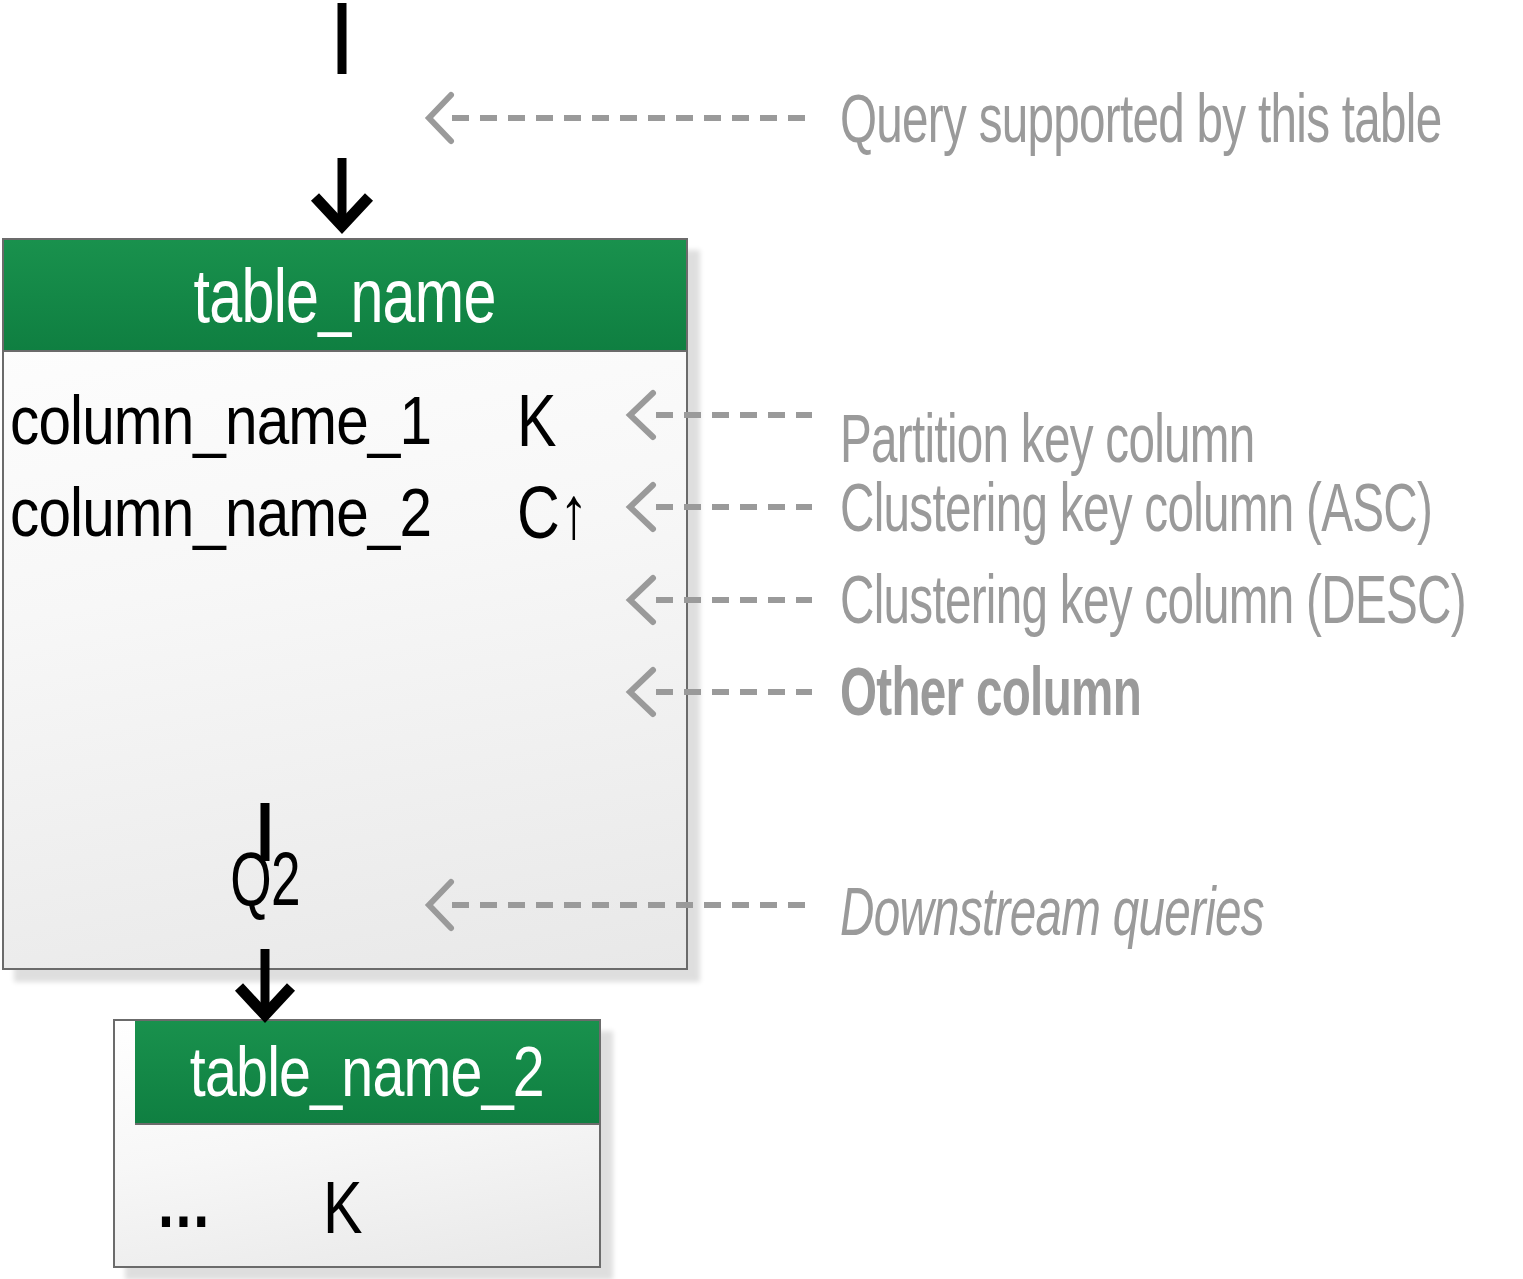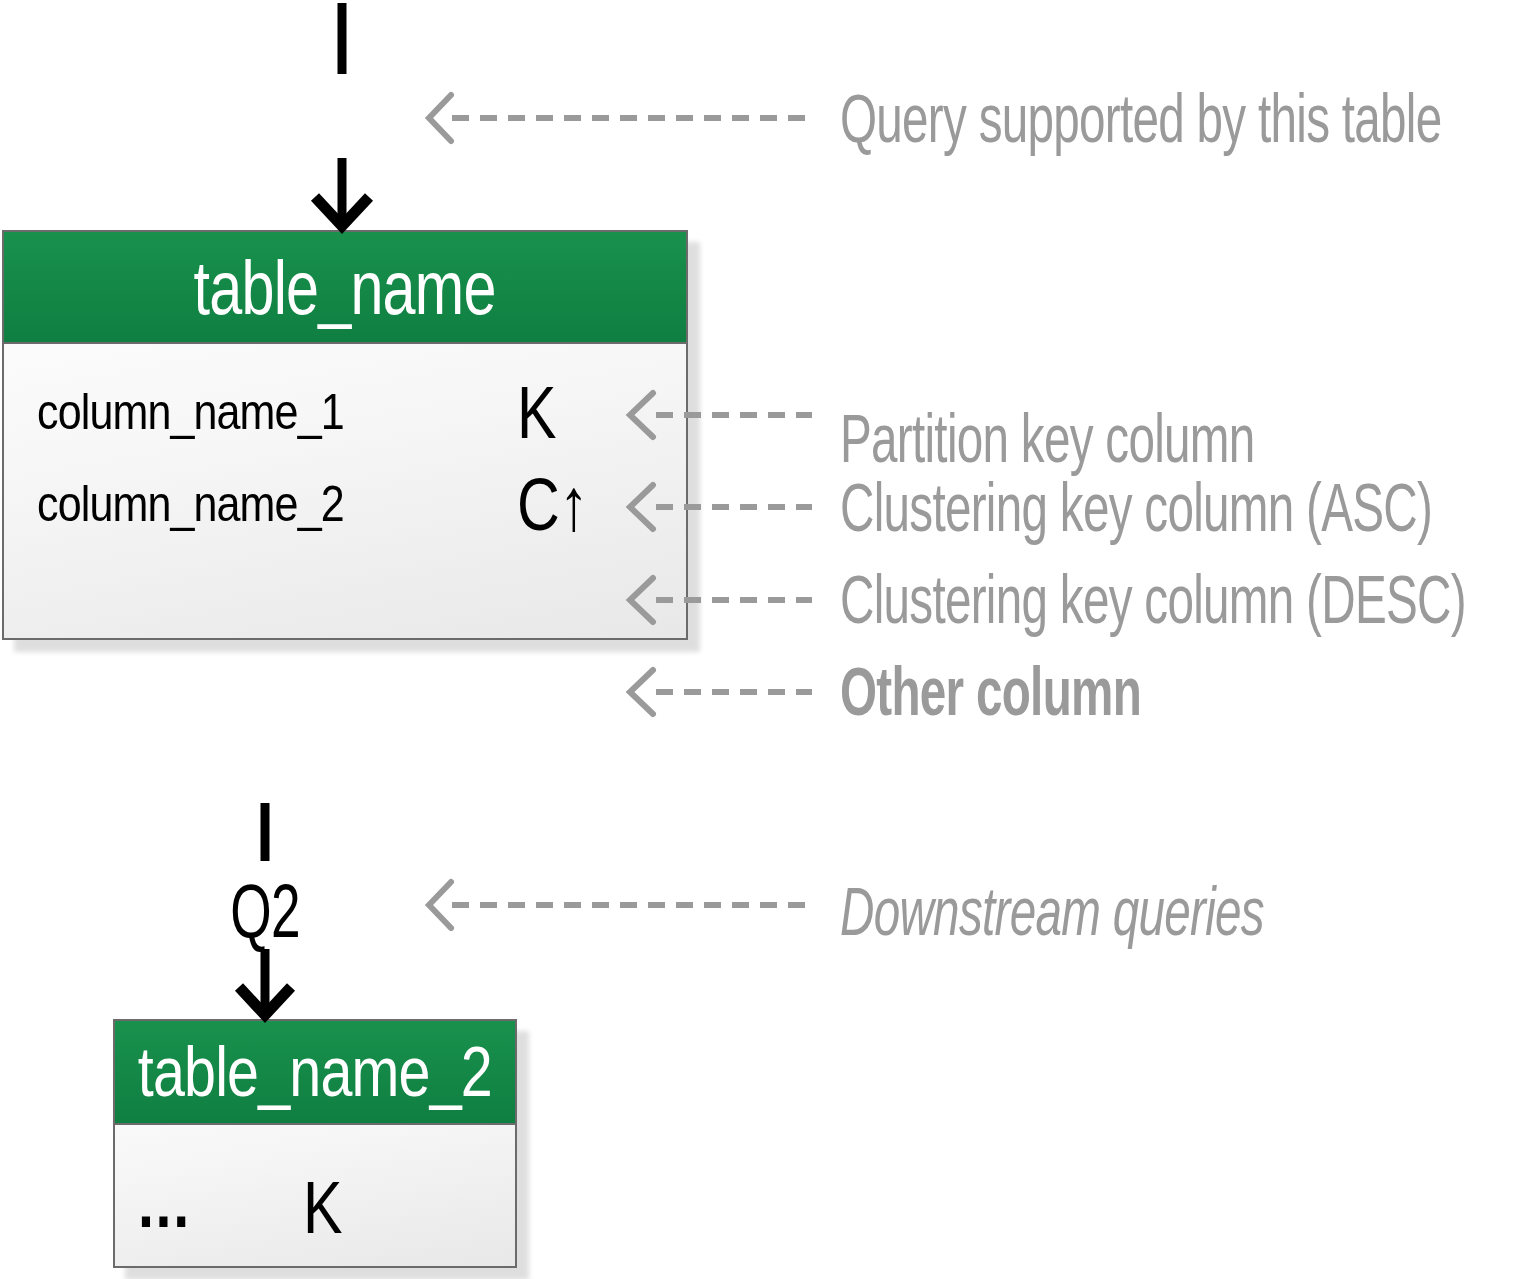--- a/index.html
+++ b/index.html
@@ -15,50 +15,50 @@
     background:linear-gradient(170deg,#ffffff 0%,#f7f7f7 45%,#e8e8e8 100%);
     box-shadow:12px 12px 5px rgba(0,0,0,0.13);
   }
   .table-head {
     box-sizing:border-box; border-bottom:2px solid #6b6b6b; color:#ffffff;
     background:linear-gradient(#19914d,#0f7f41);
     display:flex; align-items:center; justify-content:center;
   }
   .condense { display:inline-block; white-space:nowrap; letter-spacing:-1px; }
 
-  .t1 { left:2px; top:230px; width:686px; height:410px; }
+  .t1 { left:2px; top:238px; width:686px; height:732px; }
   .t1 .table-head { height:112px; font-size:76px; }
   .t1 .table-head .condense { transform:scaleX(0.78); transform-origin:50% 50%; }
   .t1 .table-rows { position:relative; padding-top:22px; }
   .t1 .table-row { position:relative; height:92px; display:flex; align-items:center; }
-  .col-name { padding-left:33px; font-size:50px;text-align:center; }
+  .col-name { padding-left:6px; font-size:68px;text-align:center; }
   .col-name .condense, .cname-inline { transform:scaleX(0.86); transform-origin:0 50%; }
   .key-ind {
     position:absolute; left:513px; top:50%; font-size:74px;
     transform:translateY(-50%) scaleX(0.80); transform-origin:0 50%;
     white-space:nowrap; letter-spacing:-1px;
   }
 
-  .t2 { left:113px; top:1019px; width:404px; height:249px; }
+  .t2 { left:113px; top:1019px; width:488px; height:249px;padding-left:20px; }
   .t2 .table-head { height:104px; font-size:70px; }
   .t2 .table-head .condense { transform:scaleX(0.82); transform-origin:50% 50%; }
   .t2 .table-row { position:relative; height:141px; }
   .t2 .dots {
     position:absolute; left:23px; top:38px; font-size:70px; font-weight:bold;
     display:inline-block; transform:scaleX(0.82); transform-origin:0 50%; letter-spacing:2px;
   }
   .t2 .key-ind { left:188px; top:58%; }
 
   .q-label {
     position:absolute; z-index:2; font-size:76px; color:#000;
     transform:translate(-50%,-50%); white-space:nowrap;
   }
   .q-label .condense { transform:scaleX(0.70); transform-origin:50% 50%; }
   .q1 { left:342px; top:117px; }
-  .q2 { left:265px; top:910px; }
+  .q2 { left:265px; top:878px; }
 
   .note {
     position:absolute; left:840px; z-index:2; color:#9a9a9a; font-size:68px;
     transform:translateY(-50%); white-space:nowrap;
   }
   .note .condense { transform:scaleX(0.70); transform-origin:0 50%; }
   .n1 { top:118px; } .n2 { top:438px; } .n3 { top:507px; }
   .n4 { top:599px; } .n5 { top:691px;font-weight:bold; } .n6 { top:911px;font-style:italic; }
 </style>
 </head>

